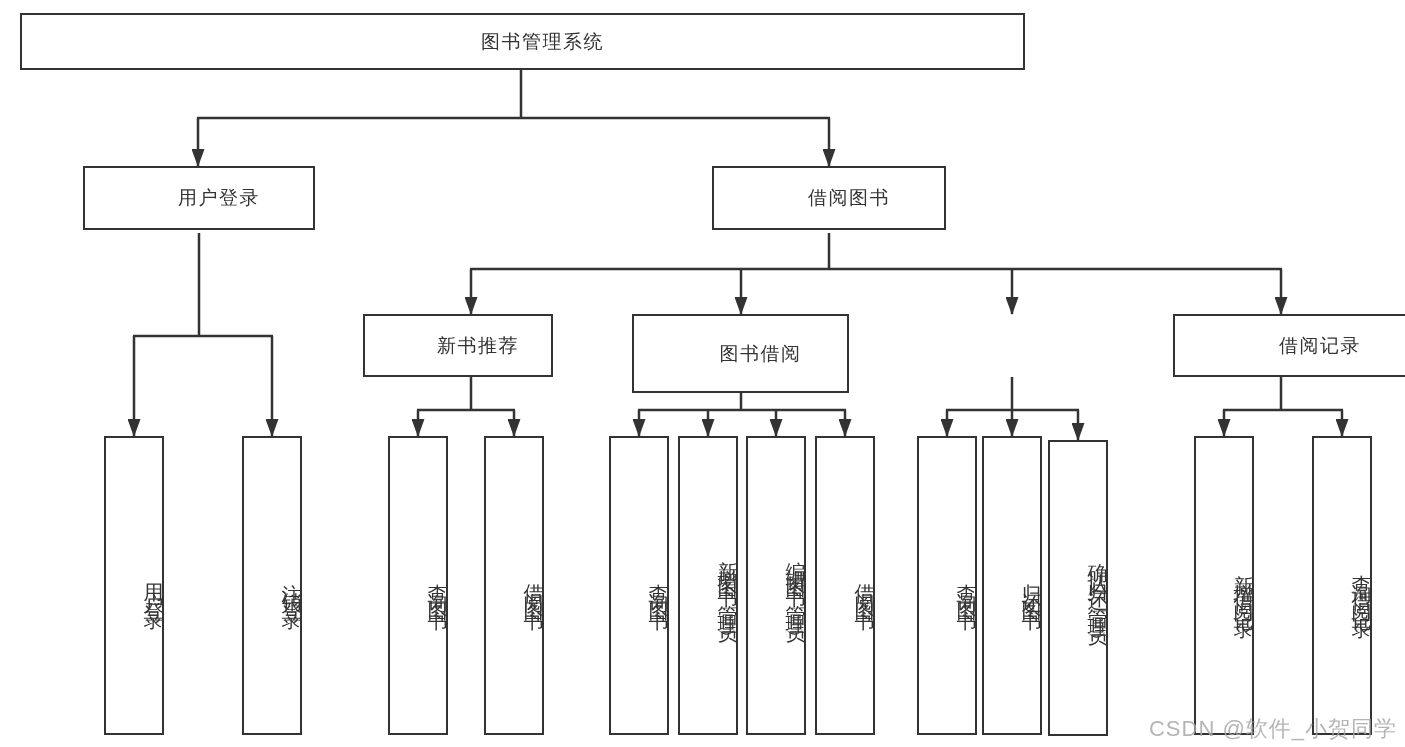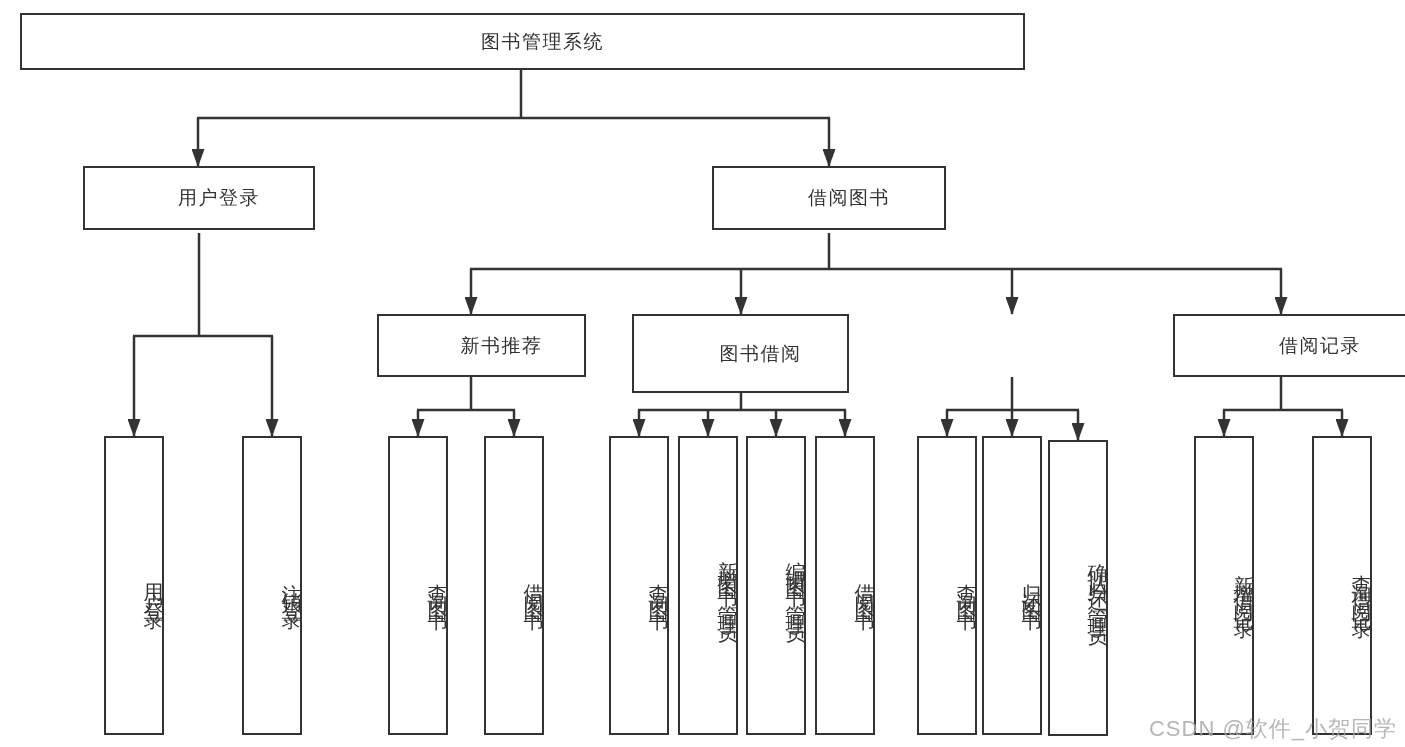--- a/index.html
+++ b/index.html
@@ -78,21 +78,21 @@
     <span class="lbl">图书管理系统</span>
   </div>
 
   <div class="box hbox" style="left:83px;top:166px;width:232px;height:64px">
     <span class="lbl">用户登录</span>
   </div>
   <div class="box hbox" style="left:712px;top:166px;width:234px;height:64px">
     <span class="lbl">借阅图书</span>
   </div>
 
-  <div class="box hbox" style="left:377px;top:314px;width:209px;height:63px">
+  <div class="box hbox" style="left:363px;top:314px;width:190px;height:63px">
     <span class="lbl">新书推荐</span>
   </div>
   <div class="box hbox" style="left:632px;top:314px;width:217px;height:79px">
     <span class="lbl">图书借阅</span>
   </div>
   <div class="box hbox" style="left:1173px;top:314px;width:254px;height:63px">
     <span class="lbl">借阅记录</span>
   </div>
 
   <div class="box vbox" style="left:104px;top:436px;width:60px;height:299px">

